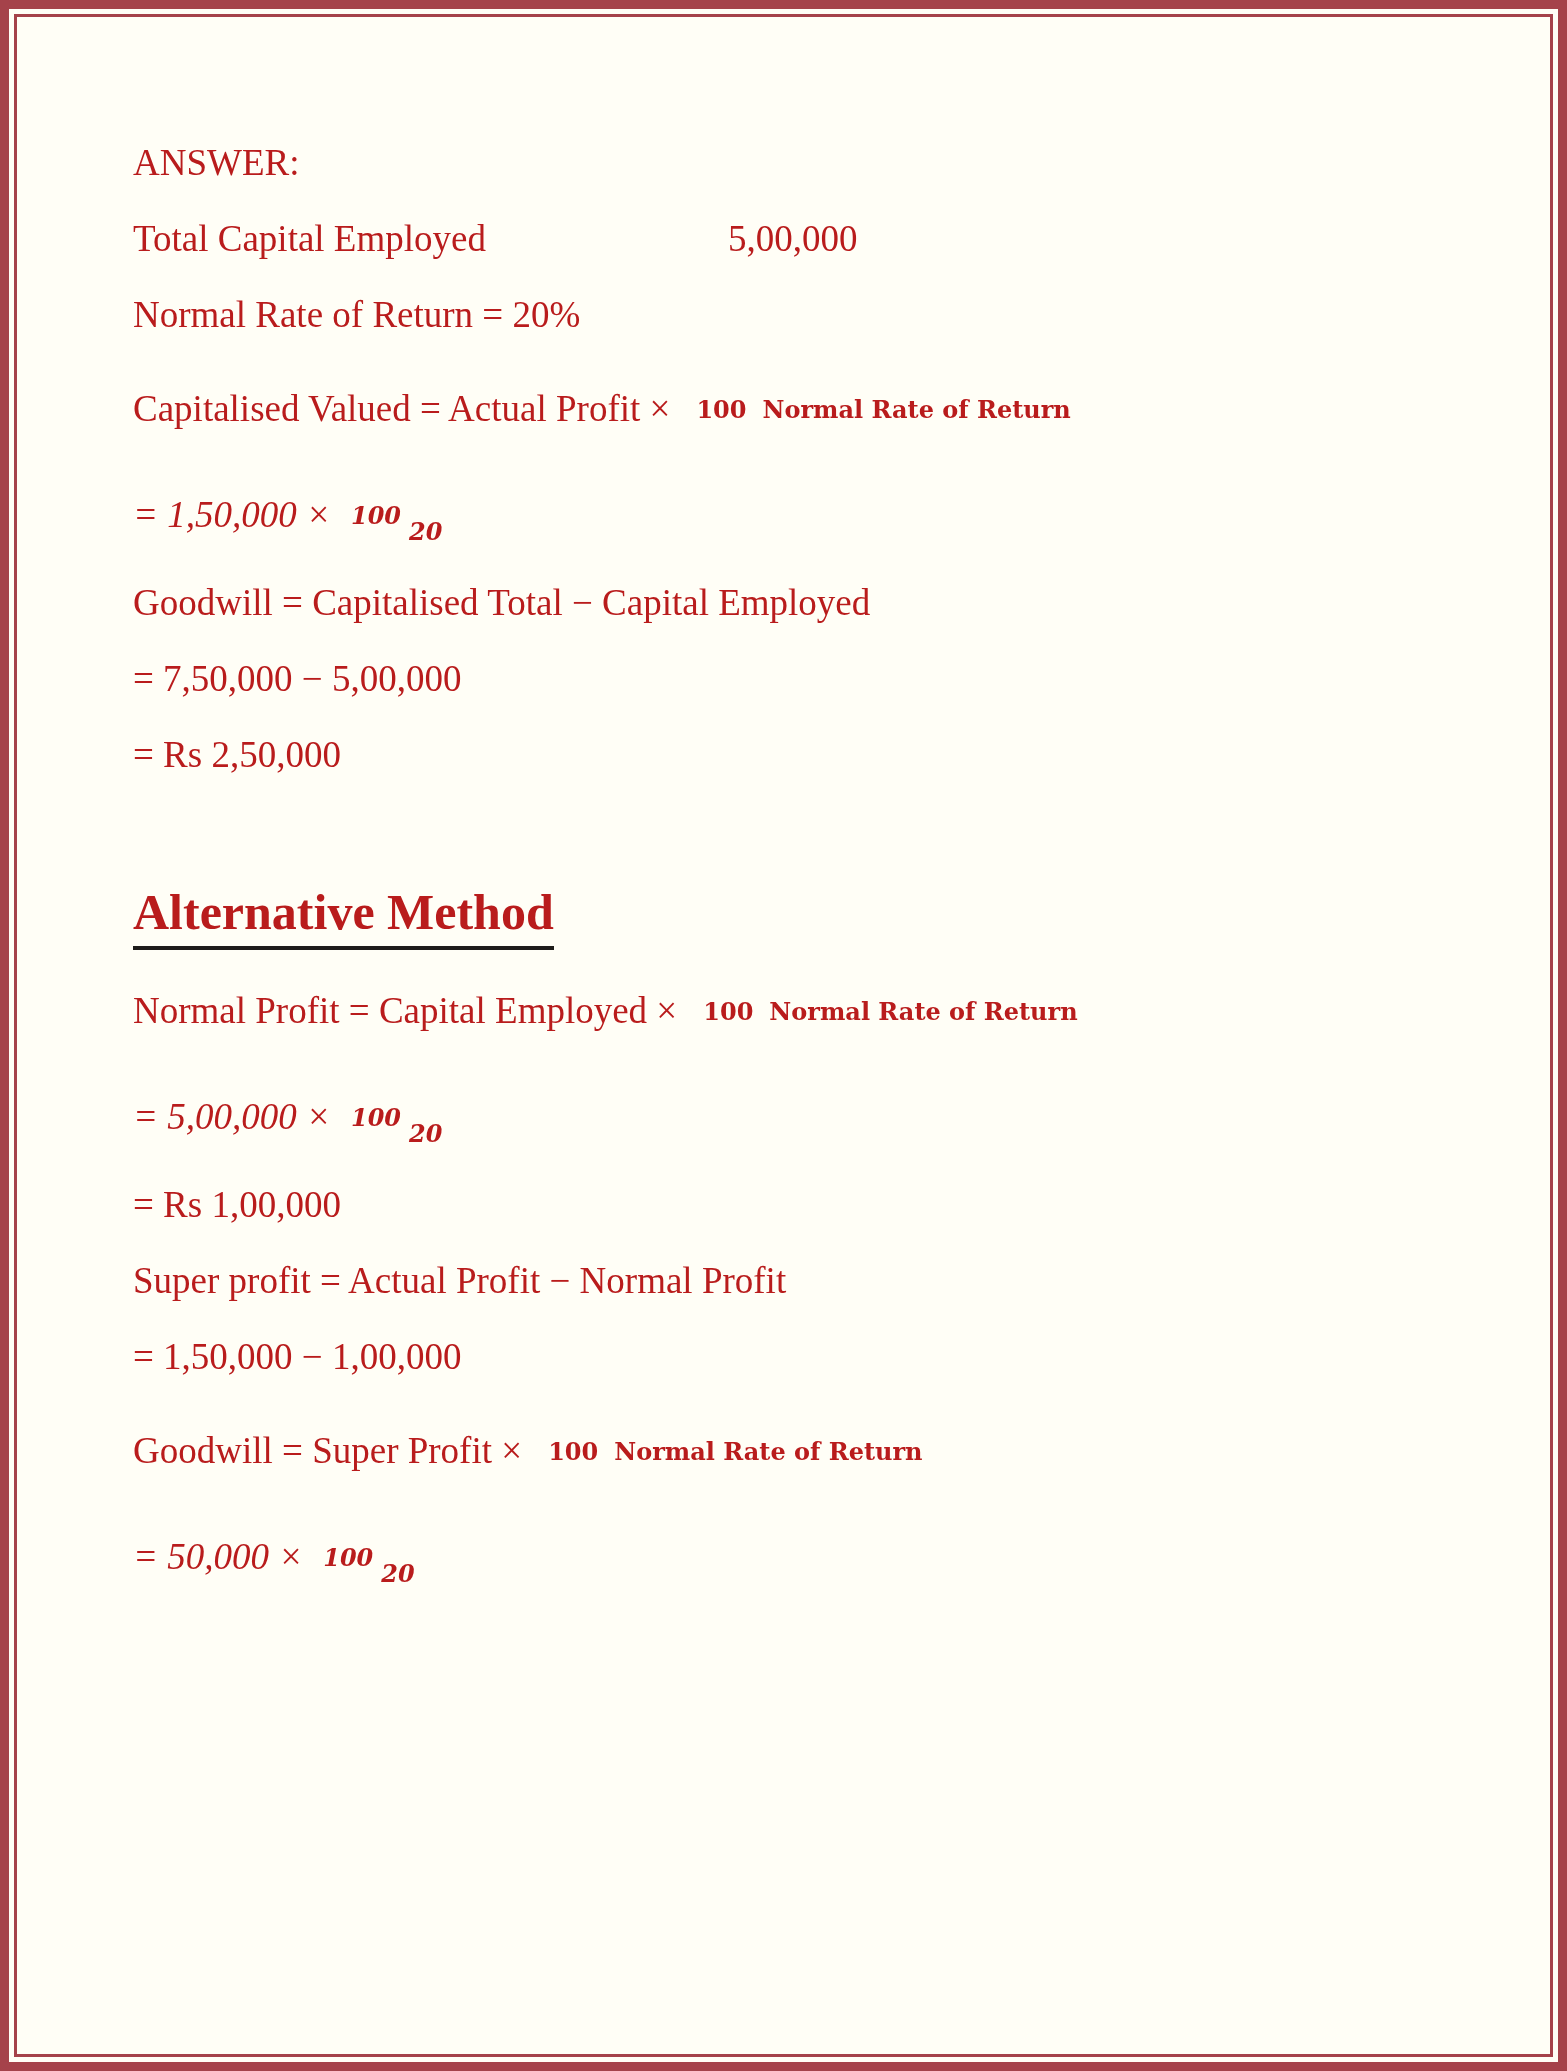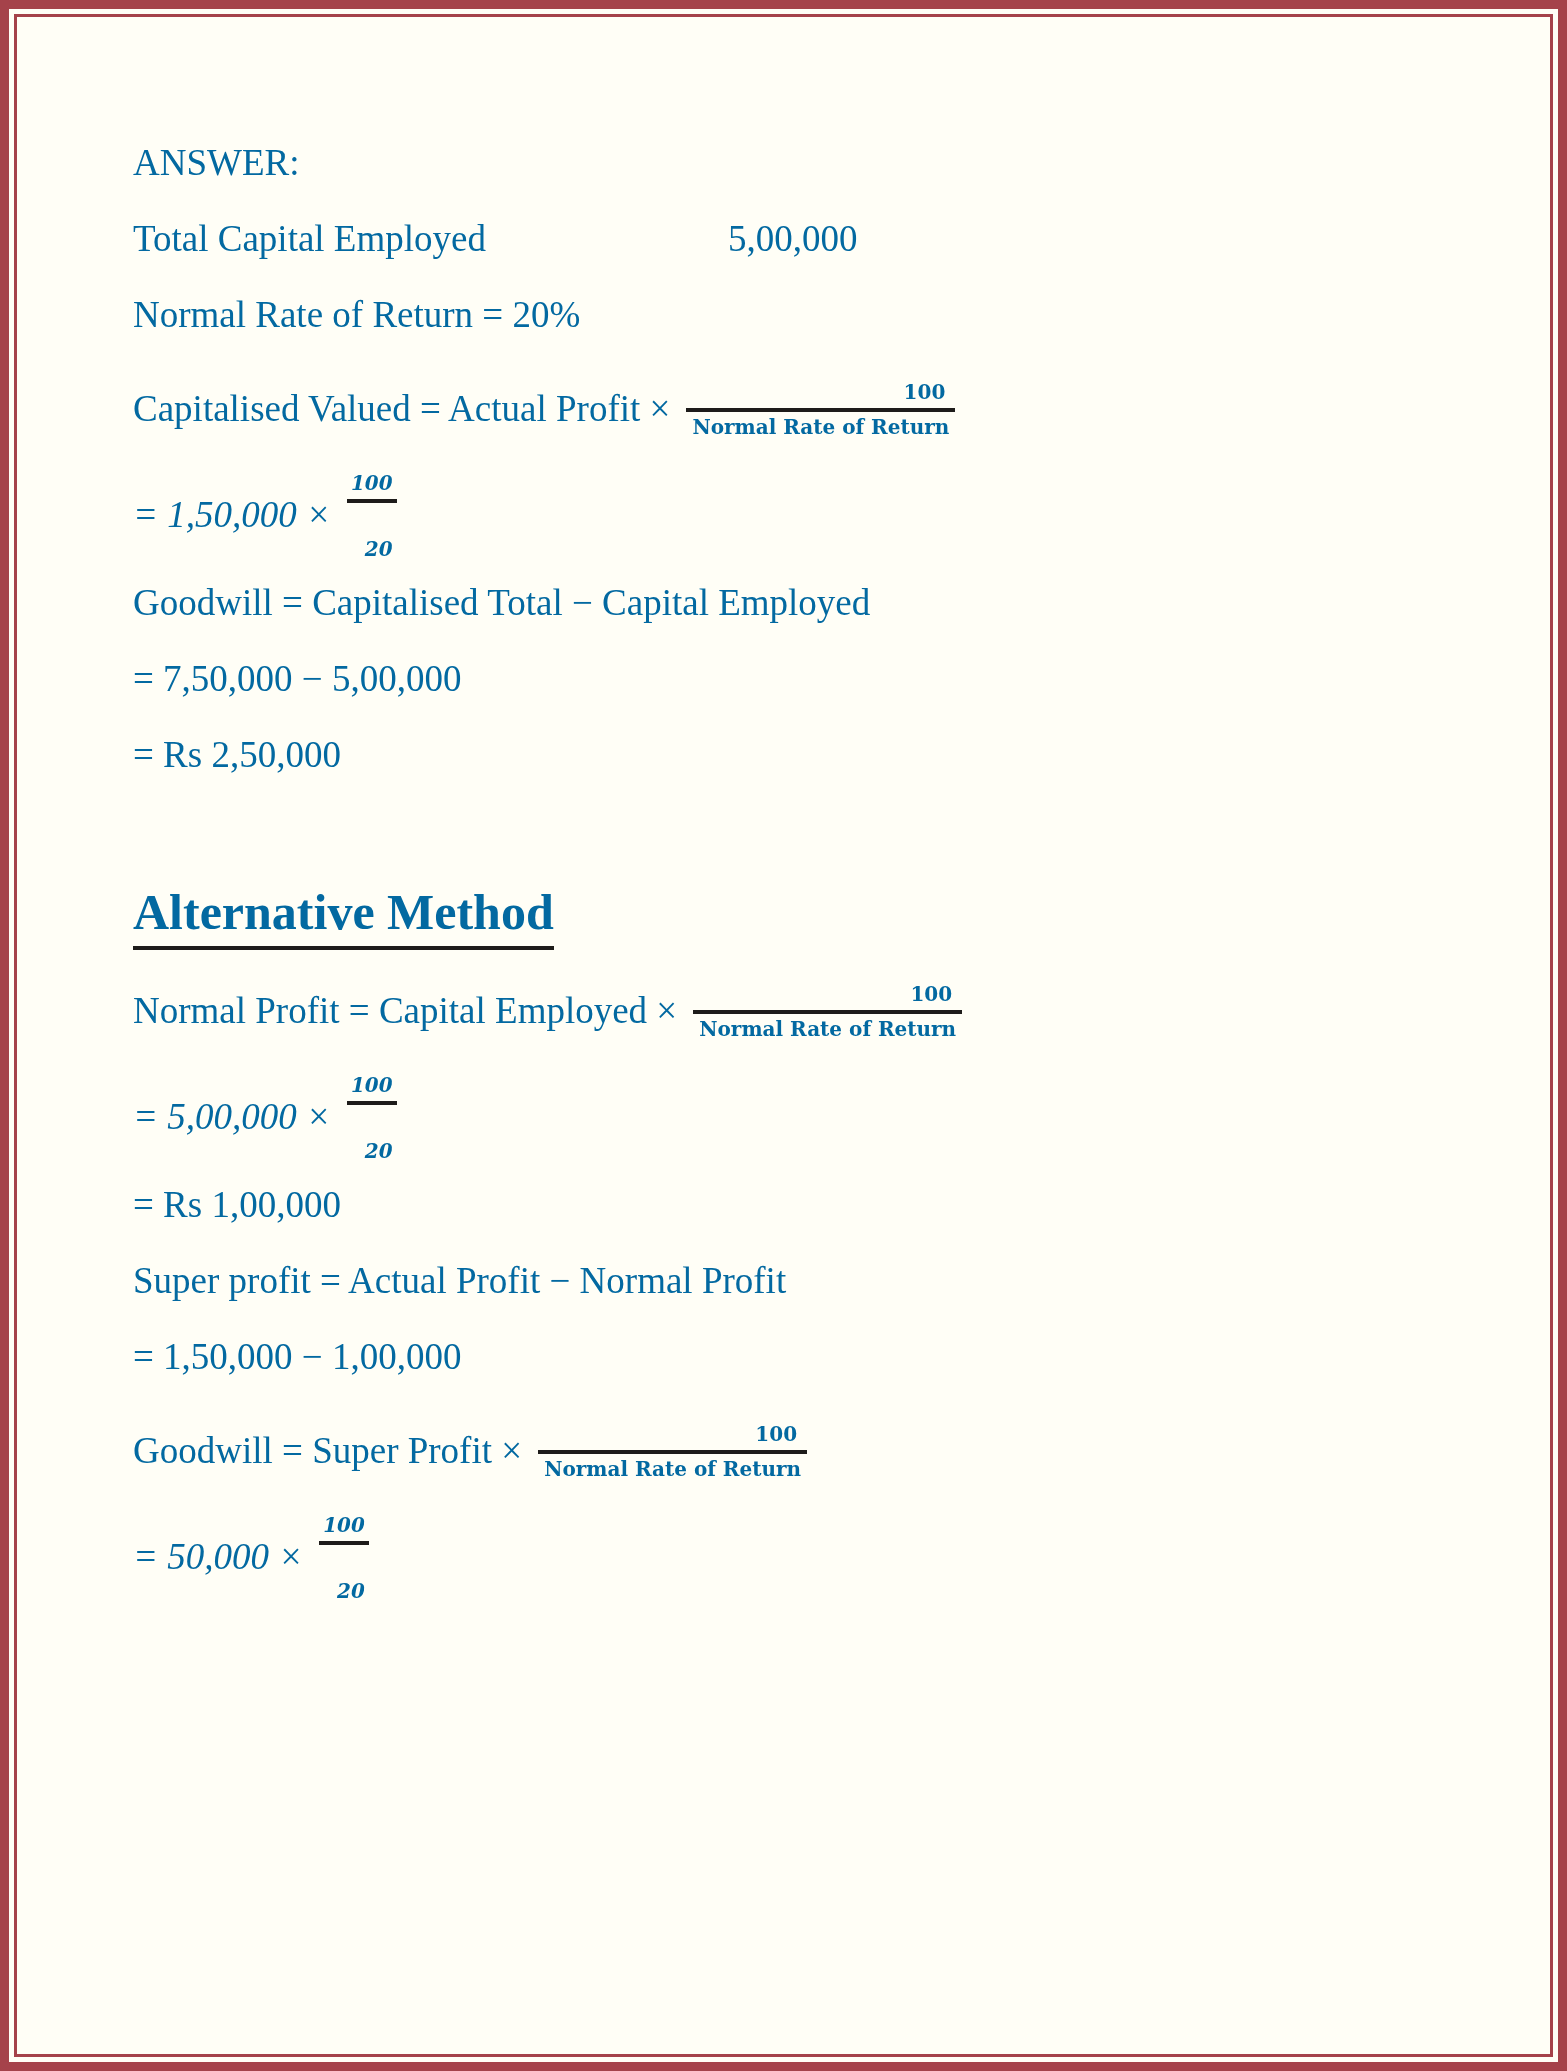--- a/index.html
+++ b/index.html
@@ -23,21 +23,21 @@
   }
   .paper {
     width: 100%;
     height: 100%;
     box-sizing: border-box;
     border: 3px solid #A5424A;
     background: #FFFEF6;
     padding: 107px 60px 0 116px;
     overflow: hidden;
     font-family: "Liberation Serif", "DejaVu Serif", serif;
-    color: #0369a1;
+    color: #b91c1c;
     font-size: 37px;
   }
   .line {
     height: 76px;
     display: flex;
     align-items: center;
     white-space: pre;
   }
   .frac-line {
     height: 112px;
@@ -58,25 +58,25 @@
   }
   .heading-underline {
     display: inline-block;
     font-weight: bold;
     font-size: 50px;
     border-bottom: 4px solid #1E1C1A;
     padding-bottom: 5px;
   }
   .frac {
     display: inline-flex;
-    flex-direction: column;
-    align-items: flex-end;
+    flex-direction: row;
+    align-items: center;
     font-family: "DejaVu Serif", serif;
     font-weight: bold;
-    font-size: 20px;
+    font-size: 24px;
     line-height: 1.15;
     margin-left: 16px;
     transform: translateY(2px);
   }
   .frac .bar {
     align-self: stretch;
     height: 4px;
     background: #1E1C1A;
     margin: 4px 0;
   }

